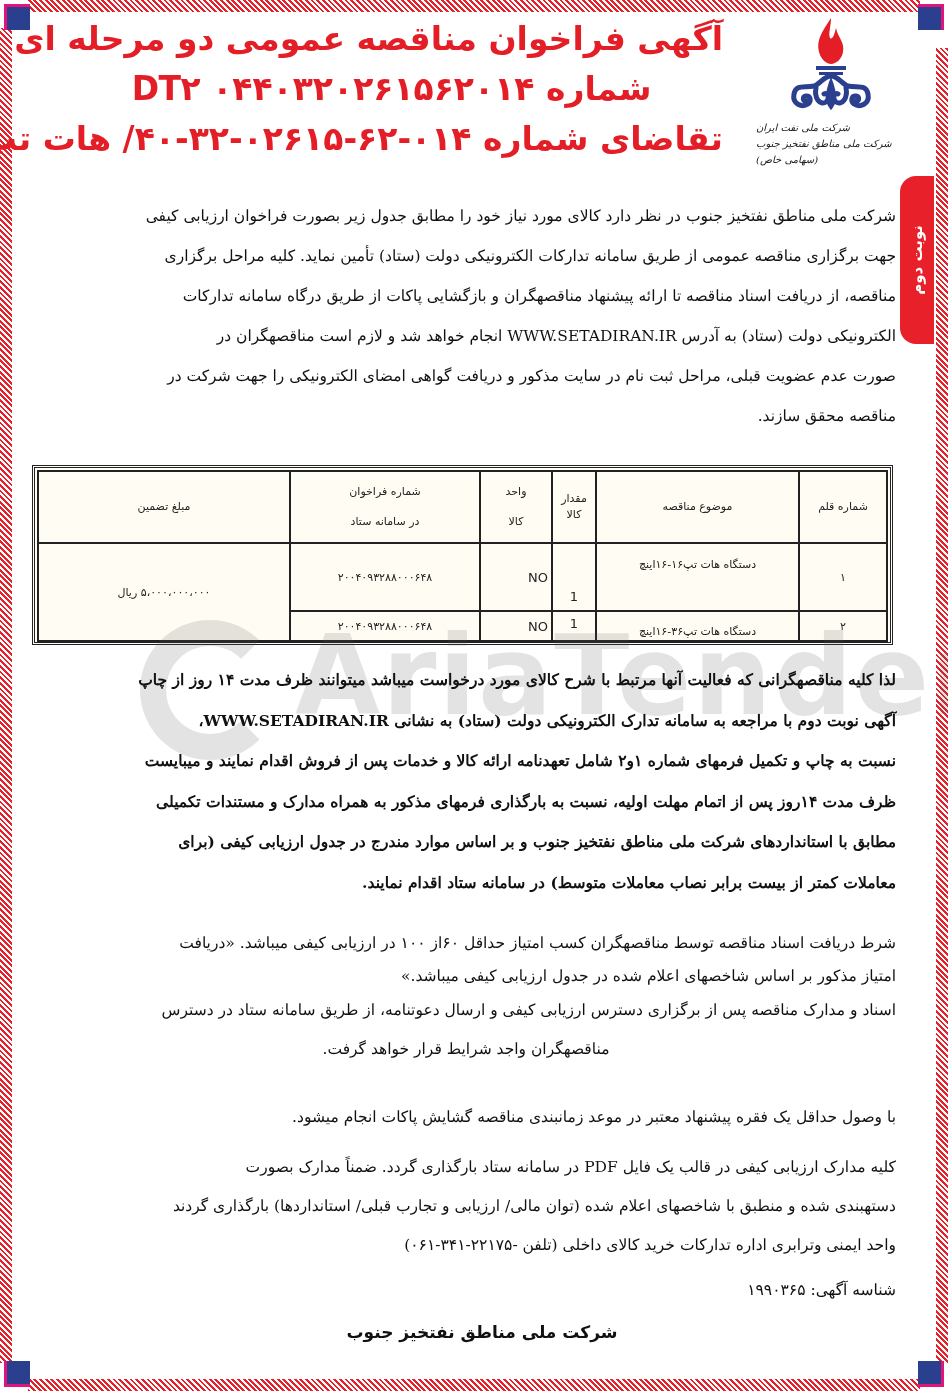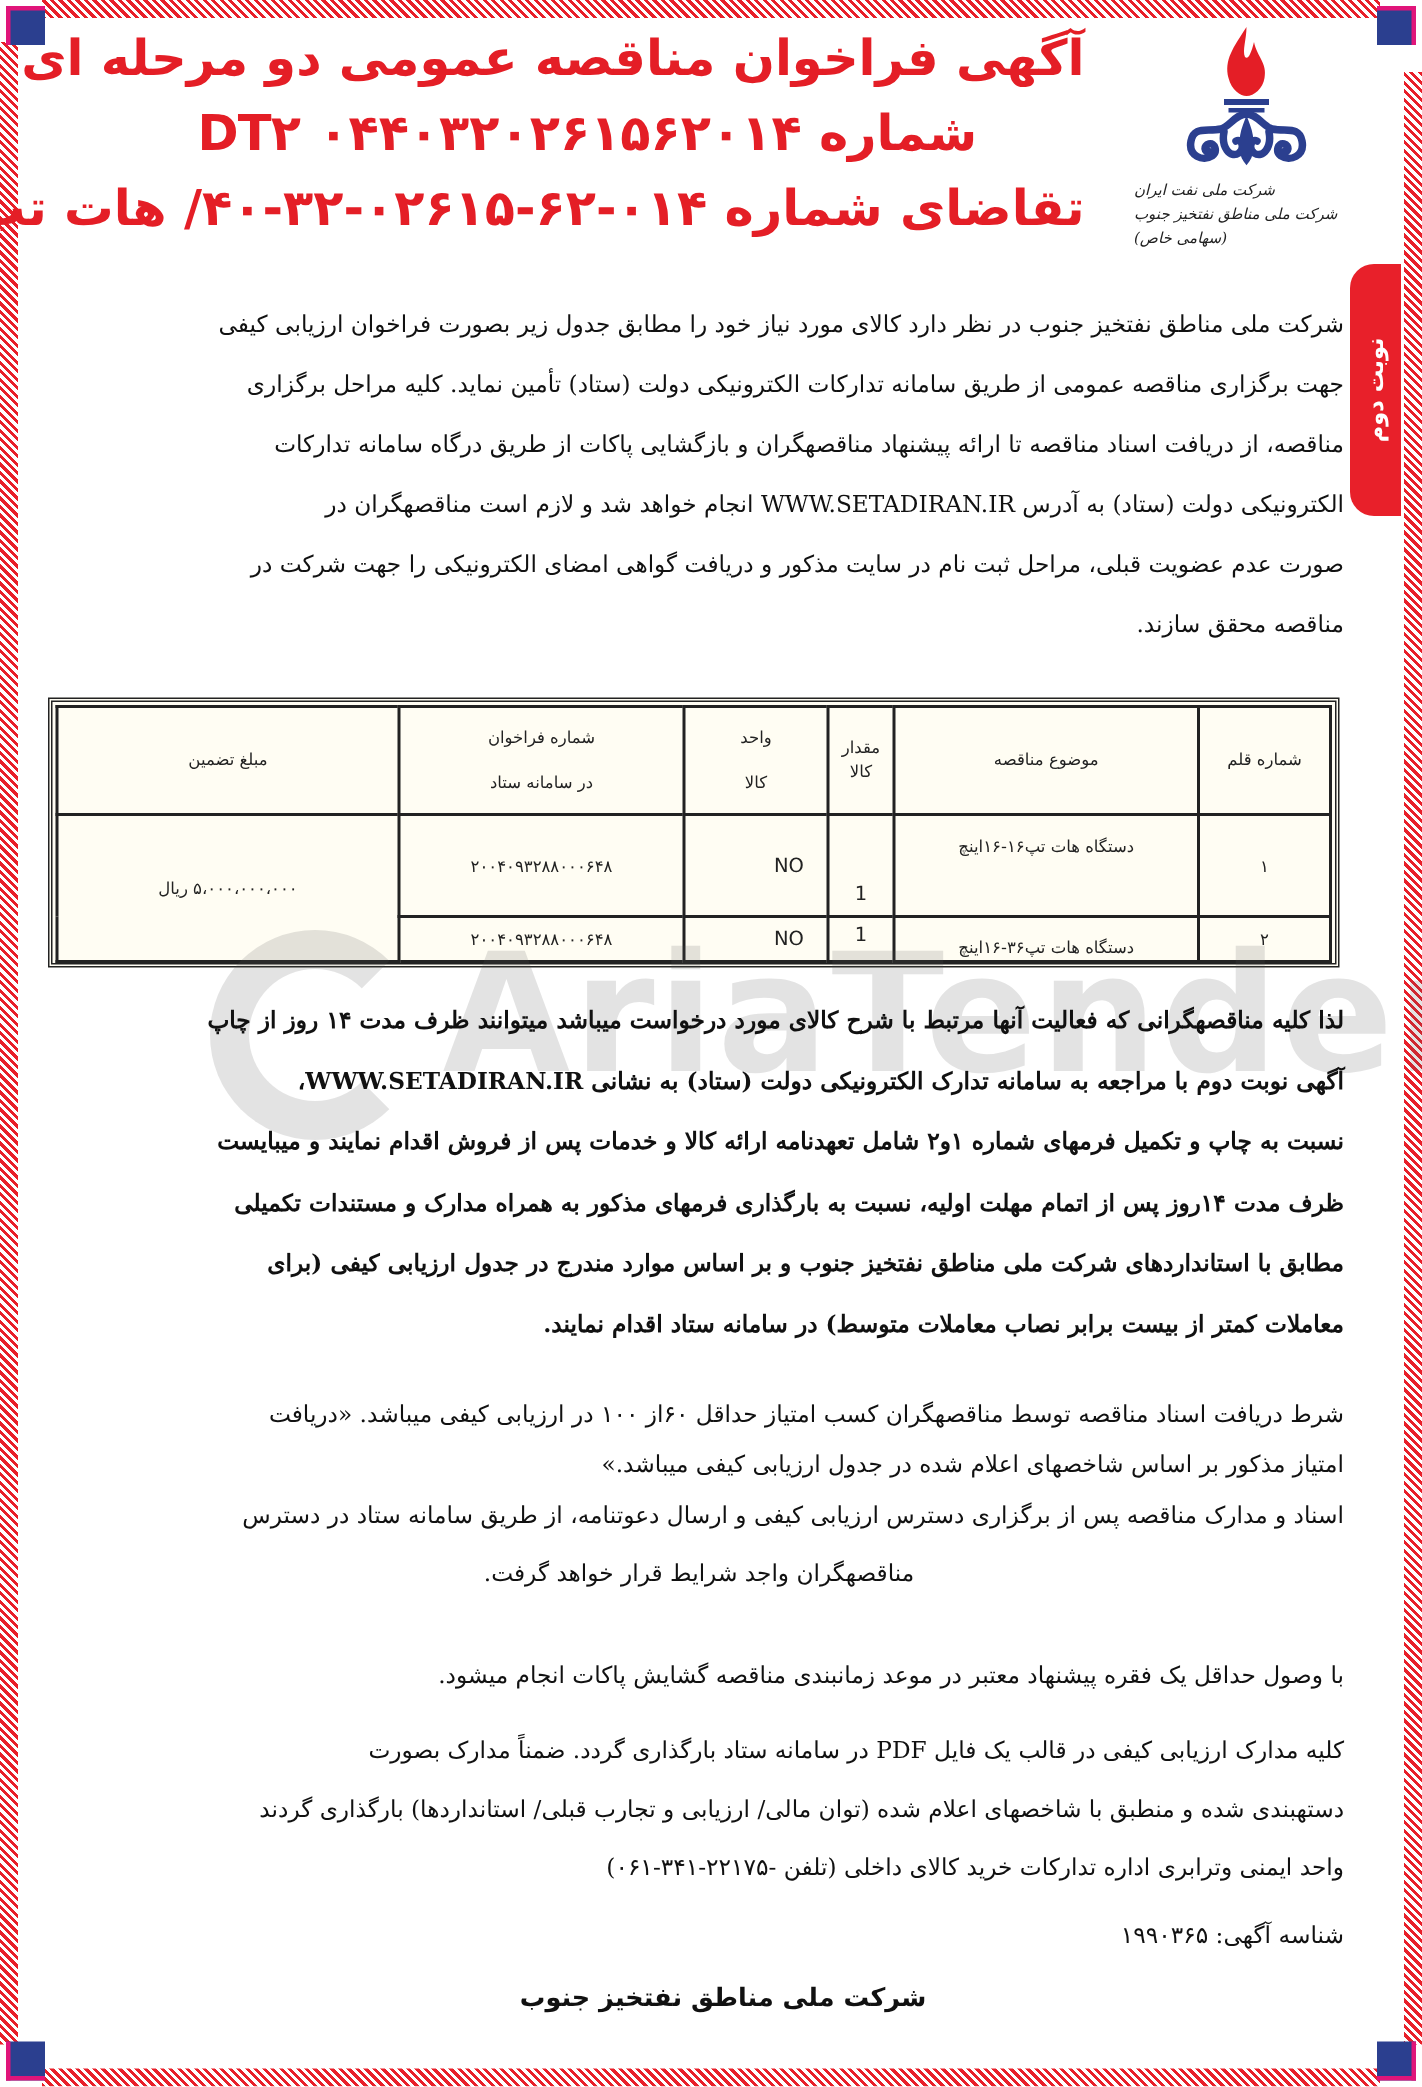--- a/index.html
+++ b/index.html
@@ -66,21 +66,21 @@
     width: 100%; height: 100%; border-collapse: collapse; direction: rtl;
     font-family: "DejaVu Sans", sans-serif; font-size: 11px; color: #222;
   }
   table.tender td, table.tender th {
     border: 2px solid #222; text-align: center; vertical-align: middle; font-weight: normal;
   }
   table.tender th { height: 72px; line-height: 30px; }
   .c-row { width: 88px; }
   .c-subj { width: 203px; border-radius: 22px; }
   .c-qty { width: 44px; }
-  .c-unit { width: 96px; }
+  .c-unit { width: 72px; }
   .c-call { width: 190px; }
   .qty-bottom { vertical-align: bottom !important; padding-bottom: 6px; font-weight: bold; font-size: 13px; }
   .qty-top { vertical-align: top !important; padding-top: 4px; font-weight: bold; font-size: 13px; }
   .subj-top { vertical-align: top !important; padding-top: 14px; }
   .subj-bottom { vertical-align: bottom !important; padding-bottom: 2px; }
   .unit-cell { font-weight: bold; font-size: 13px; padding-left: 44px; }
 
   
   .watermark {
     position: absolute; left: 110px; top: 590px; width: 700px; height: 170px;

